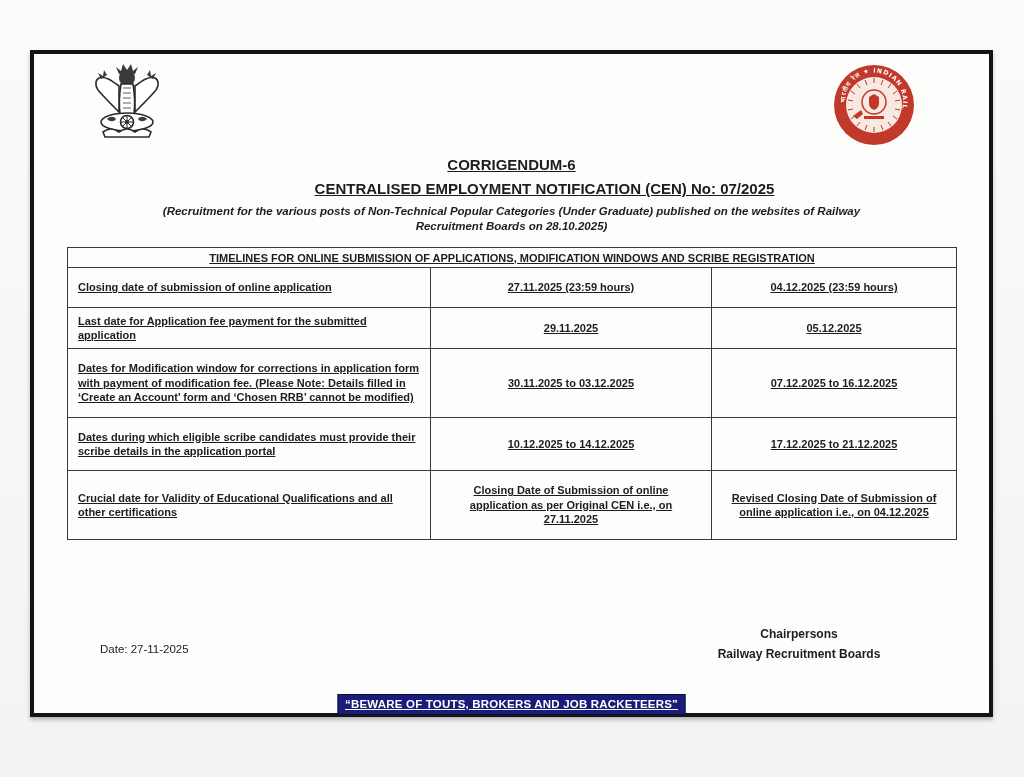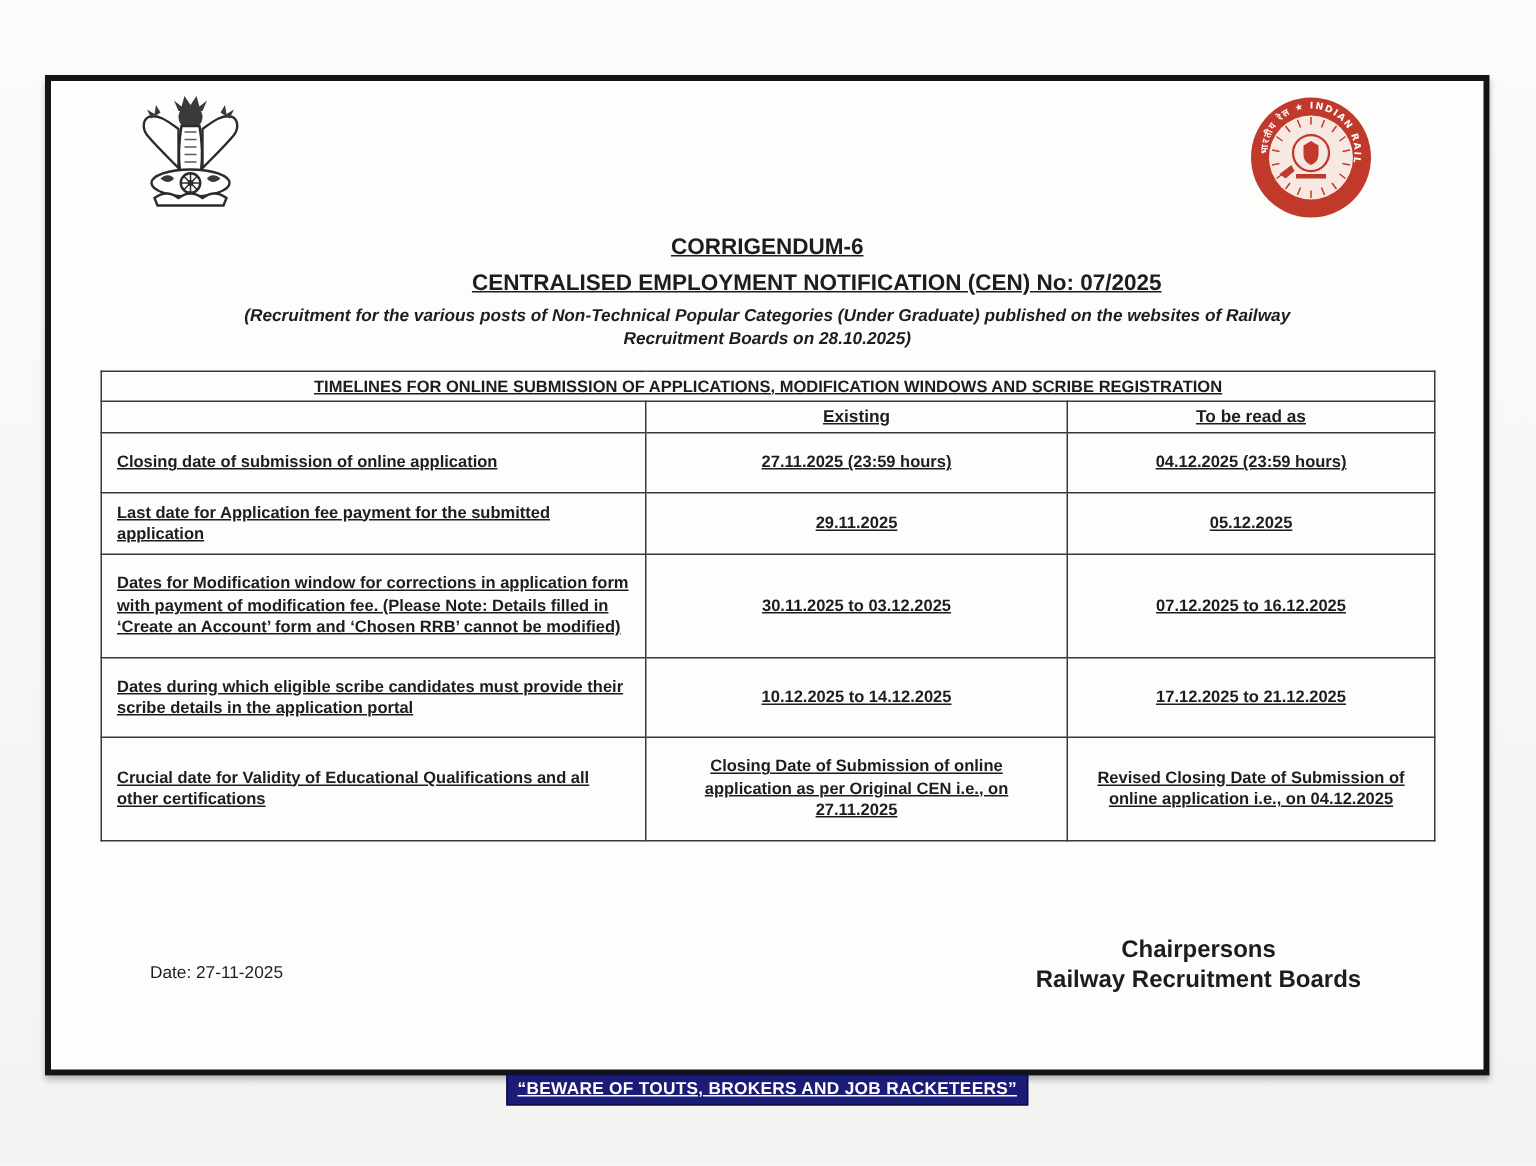--- a/index.html
+++ b/index.html
@@ -87,24 +87,24 @@
   col.c2 { width: 281px; }
   col.c3 { width: 245px; }
   
   .date-line {
     position: absolute; left: 66px; top: 589px;
     font-weight: normal; font-size: 11.5px;
   }
   .signature {
     position: absolute; left: 645px; top: 570px;
     width: 240px; text-align: center;
-    font-weight: bold; font-size: 16px; line-height: 20px;
+    font-weight: bold; font-size: 12px; line-height: 20px;
   }
   .banner {
-    position: absolute; left: 50%; top: 662px;
+    position: absolute; left: 50%; top: 640px;
     transform: translateX(-50%);
     background: #1b1b78;
     color: #ffffff;
     font-weight: bold; font-size: 11.5px;
     padding: 3px 7px 4px 7px;
     white-space: nowrap;
     text-decoration: underline;
     letter-spacing: 0.2px;
     border: 1px solid #0d0d45;
   }
@@ -179,25 +179,20 @@
     <table class="timeline">
       <colgroup>
           <col class="c1">
           <col class="c2">
           <col class="c3">
         </colgroup>
       <tbody>
           <tr class="caption-row">
         <th colspan="3">TIMELINES FOR ONLINE SUBMISSION OF APPLICATIONS, MODIFICATION WINDOWS AND SCRIBE REGISTRATION</th>
       </tr>
-      <tr class="head-row">
-        <th></th>
-        <th>Existing</th>
-        <th>To be read as</th>
-      </tr>
       <tr class="r1">
         <td class="c-label">Closing date of submission of online application</td>
         <td class="c-val">27.11.2025 (23:59 hours)</td>
         <td class="c-val">04.12.2025 (23:59 hours)</td>
       </tr>
       <tr class="r2">
         <td class="c-label">Last date for Application fee payment for the submitted application</td>
         <td class="c-val">29.11.2025</td>
         <td class="c-val">05.12.2025</td>
       </tr>

